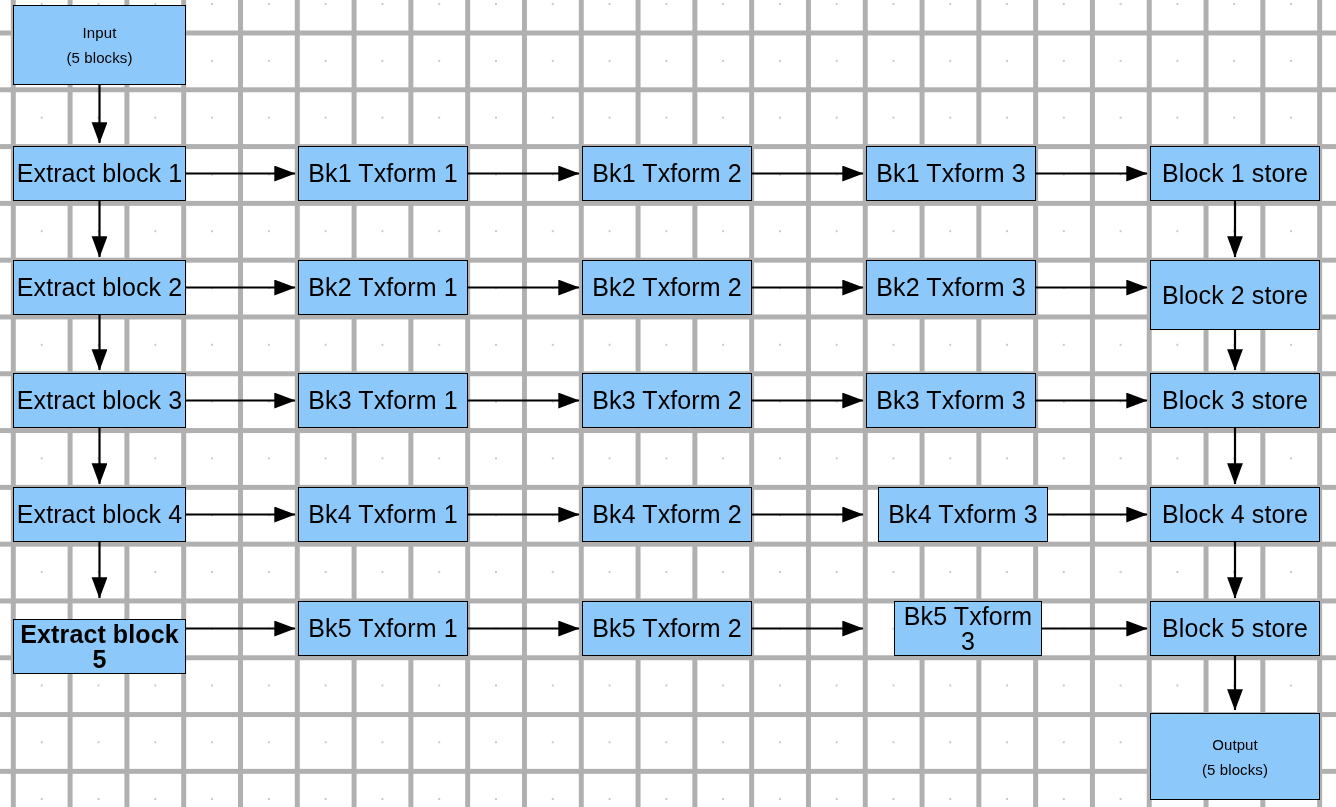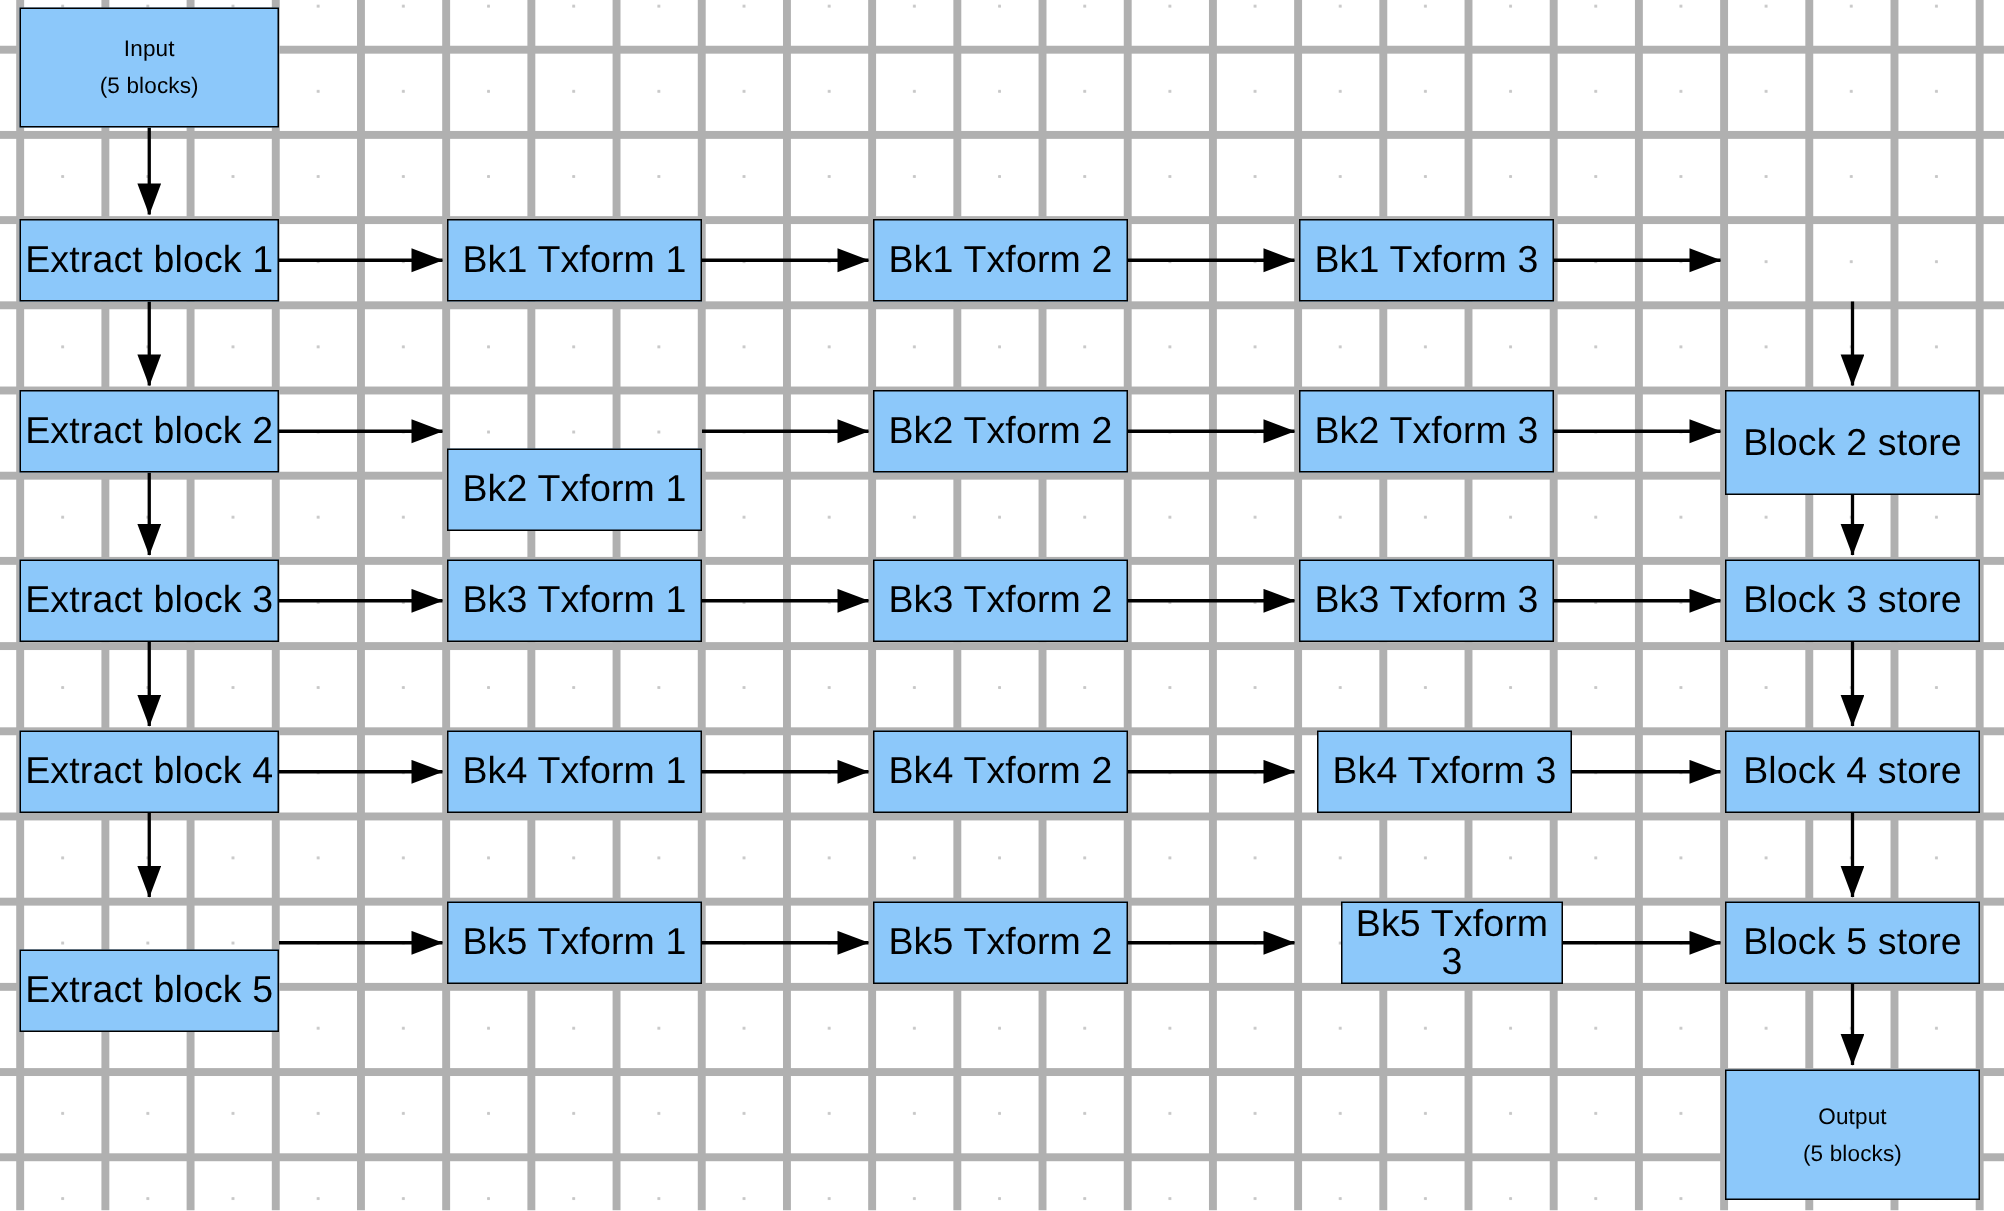--- a/index.html
+++ b/index.html
@@ -133,40 +133,41 @@
     </g>
   </svg>
 
   <div class="node terminal" style="left:13px; top:5px; width:173px; height:80px;">Input
 (5 blocks)</div>
 
   <div class="node" style="left:13px;   top:146px; width:173px; height:55px;">Extract block 1</div>
   <div class="node" style="left:298px;  top:146px; width:170px; height:55px;">Bk1 Txform 1</div>
   <div class="node" style="left:582px;  top:146px; width:170px; height:55px;">Bk1 Txform 2</div>
   <div class="node" style="left:866px;  top:146px; width:170px; height:55px;">Bk1 Txform 3</div>
+  <div class="node" style="left:1150px; top:146px; width:170px; height:55px;">Block 1 store</div>
 
   <div class="node" style="left:13px;   top:260px; width:173px; height:55px;">Extract block 2</div>
-  <div class="node" style="left:298px;  top:260px; width:170px; height:55px;margin-top:39px;">Bk2 Txform 1</div>
+  <div class="node" style="left:298px;  top:260px; width:170px; height:55px;">Bk2 Txform 1</div>
   <div class="node" style="left:582px;  top:260px; width:170px; height:55px;">Bk2 Txform 2</div>
   <div class="node" style="left:866px;  top:260px; width:170px; height:55px;">Bk2 Txform 3</div>
   <div class="node" style="left:1150px; top:260px; width:170px; height:70px;">Block 2 store</div>
 
   <div class="node" style="left:13px;   top:373px; width:173px; height:55px;">Extract block 3</div>
   <div class="node" style="left:298px;  top:373px; width:170px; height:55px;">Bk3 Txform 1</div>
   <div class="node" style="left:582px;  top:373px; width:170px; height:55px;">Bk3 Txform 2</div>
   <div class="node" style="left:866px;  top:373px; width:170px; height:55px;text-align:right;">Bk3 Txform 3</div>
   <div class="node" style="left:1150px; top:373px; width:170px; height:55px;">Block 3 store</div>
 
   <div class="node" style="left:13px;   top:487px; width:173px; height:55px;">Extract block 4</div>
   <div class="node" style="left:298px;  top:487px; width:170px; height:55px;">Bk4 Txform 1</div>
   <div class="node" style="left:582px;  top:487px; width:170px; height:55px;">Bk4 Txform 2</div>
   <div class="node" style="left:866px;  top:487px; width:170px; height:55px;margin-left:12px;">Bk4 Txform 3</div>
   <div class="node" style="left:1150px; top:487px; width:170px; height:55px;">Block 4 store</div>
 
-  <div class="node" style="left:13px;   top:633px; width:173px; height:55px;">Extract block 5</div>
+  <div class="node" style="left:13px;   top:619px; width:173px; height:55px;font-weight:bold;">Extract block 5</div>
   <div class="node" style="left:298px;  top:601px; width:170px; height:55px;">Bk5 Txform 1</div>
   <div class="node" style="left:582px;  top:601px; width:170px; height:55px;">Bk5 Txform 2</div>
   <div class="node" style="left:894px;  top:601px; width:148px; height:55px;">Bk5 Txform 3</div>
   <div class="node" style="left:1150px; top:601px; width:170px; height:55px;">Block 5 store</div>
 
   <div class="node terminal" style="left:1150px; top:713px; width:170px; height:87px;">Output
 (5 blocks)</div>
 </div>
 
 </body></html>

